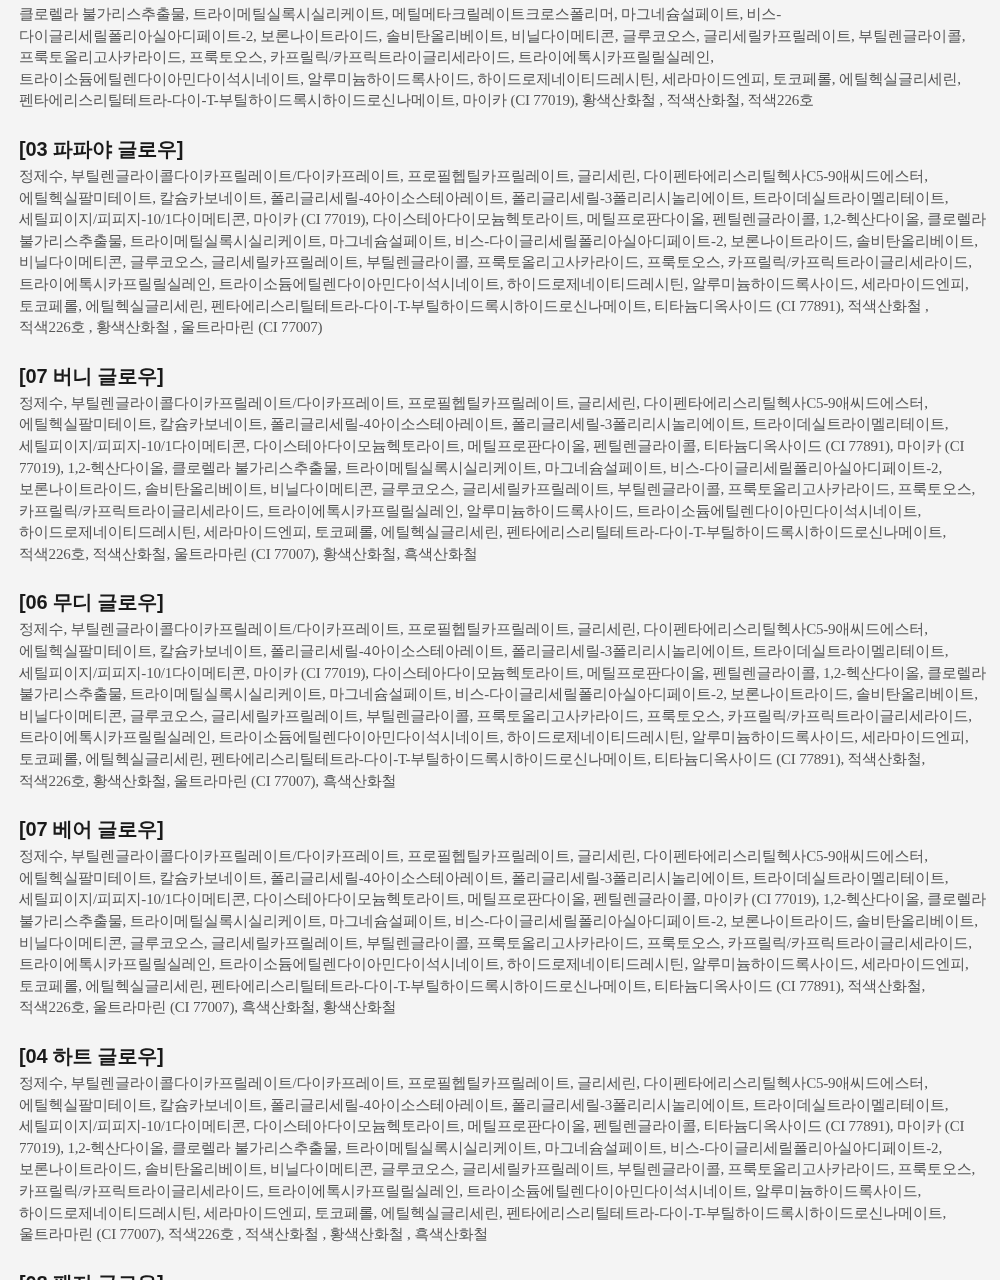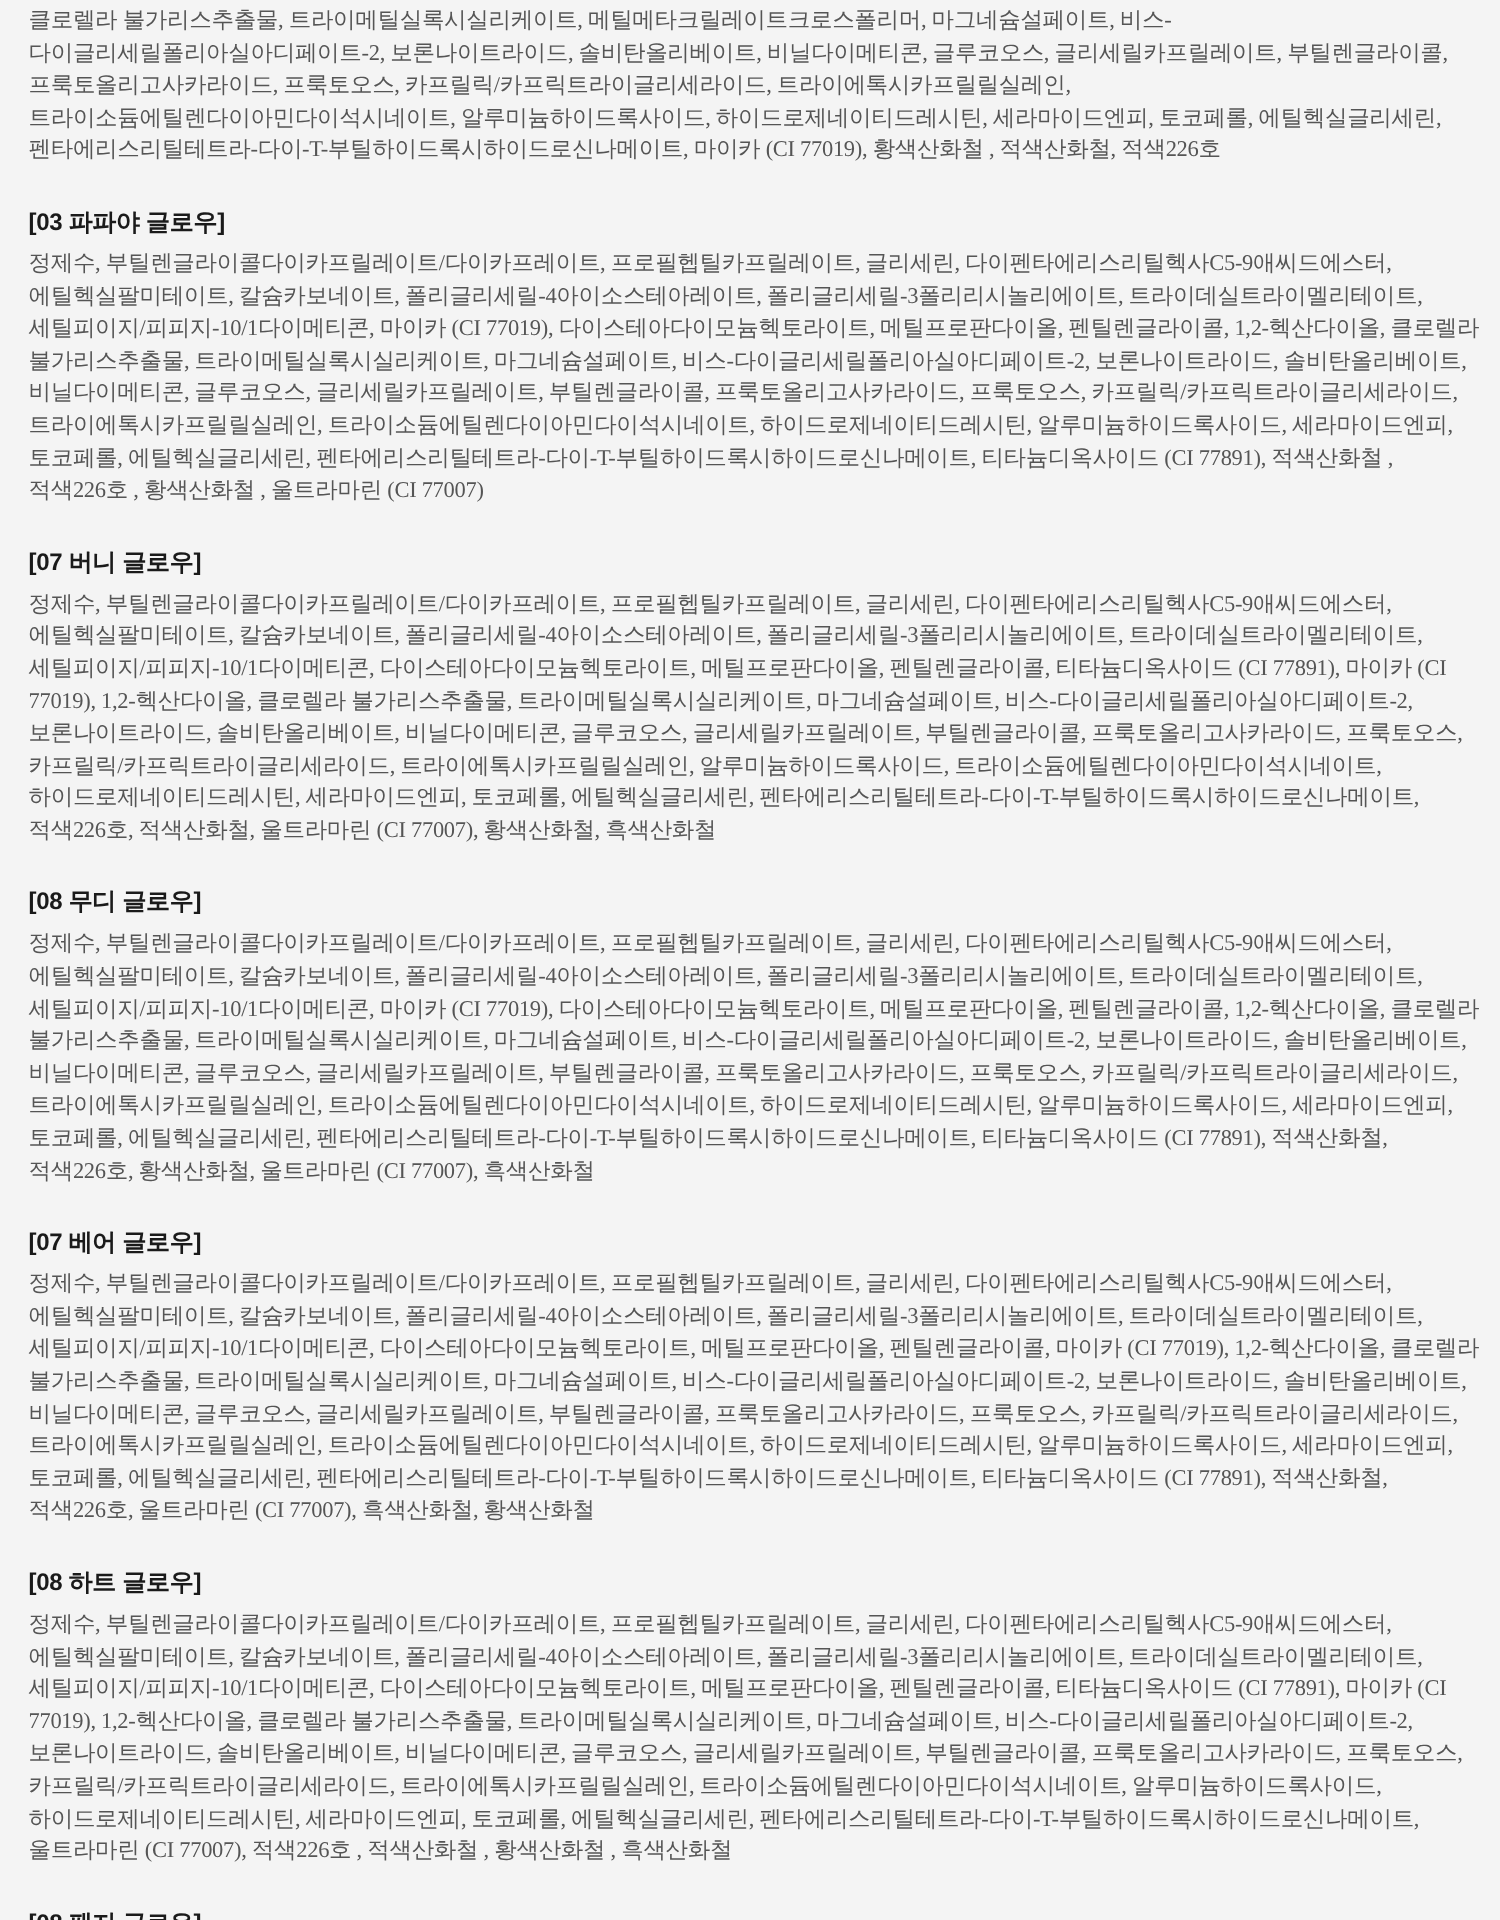--- a/index.html
+++ b/index.html
@@ -18,21 +18,21 @@
     padding: 4px 13px 0 19px;
     font-family: "Liberation Sans", "DejaVu Sans", sans-serif;
     font-size: 15px;
     line-height: 21.6px;
     letter-spacing: -0.2px;
     color: #555555;
     word-break: keep-all;
   }
   .hd {
     margin: 26px 0 6px 0;
-    font-size: 16px;
+    font-size: 20px;
     line-height: 22px;
     font-weight: 700;
     color: #1a1a1a;
   }
   .ing {
     margin: 0;
     font-family: Liberation Serif, serif;
   }
 </style>
 </head>
@@ -48,31 +48,31 @@
     <h3 class="hd">[03 파파야 글로우]</h3>
     <p class="ing">정제수, 부틸렌글라이콜다이카프릴레이트/다이카프레이트, 프로필헵틸카프릴레이트, 글리세린, 다이펜타에리스리틸헥사C5-9애씨드에스터, 에틸헥실팔미테이트, 칼슘카보네이트, 폴리글리세릴-4아이소스테아레이트, 폴리글리세릴-3폴리리시놀리에이트, 트라이데실트라이멜리테이트, 세틸피이지/피피지-10/1다이메티콘, 마이카 (CI 77019), 다이스테아다이모늄헥토라이트, 메틸프로판다이올, 펜틸렌글라이콜, 1,2-헥산다이올, 클로렐라 불가리스추출물, 트라이메틸실록시실리케이트, 마그네슘설페이트, 비스-다이글리세릴폴리아실아디페이트-2, 보론나이트라이드, 솔비탄올리베이트, 비닐다이메티콘, 글루코오스, 글리세릴카프릴레이트, 부틸렌글라이콜, 프룩토올리고사카라이드, 프룩토오스, 카프릴릭/카프릭트라이글리세라이드, 트라이에톡시카프릴릴실레인, 트라이소듐에틸렌다이아민다이석시네이트, 하이드로제네이티드레시틴, 알루미늄하이드록사이드, 세라마이드엔피, 토코페롤, 에틸헥실글리세린, 펜타에리스리틸테트라-다이-T-부틸하이드록시하이드로신나메이트, 티타늄디옥사이드 (CI 77891), 적색산화철 , 적색226호 , 황색산화철 , 울트라마린 (CI 77007)</p>
   </section>
 
   <section>
     <h3 class="hd">[07 버니 글로우]</h3>
     <p class="ing">정제수, 부틸렌글라이콜다이카프릴레이트/다이카프레이트, 프로필헵틸카프릴레이트, 글리세린, 다이펜타에리스리틸헥사C5-9애씨드에스터, 에틸헥실팔미테이트, 칼슘카보네이트, 폴리글리세릴-4아이소스테아레이트, 폴리글리세릴-3폴리리시놀리에이트, 트라이데실트라이멜리테이트, 세틸피이지/피피지-10/1다이메티콘, 다이스테아다이모늄헥토라이트, 메틸프로판다이올, 펜틸렌글라이콜, 티타늄디옥사이드 (CI 77891), 마이카 (CI 77019), 1,2-헥산다이올, 클로렐라 불가리스추출물, 트라이메틸실록시실리케이트, 마그네슘설페이트, 비스-다이글리세릴폴리아실아디페이트-2, 보론나이트라이드, 솔비탄올리베이트, 비닐다이메티콘, 글루코오스, 글리세릴카프릴레이트, 부틸렌글라이콜, 프룩토올리고사카라이드, 프룩토오스, 카프릴릭/카프릭트라이글리세라이드, 트라이에톡시카프릴릴실레인, 알루미늄하이드록사이드, 트라이소듐에틸렌다이아민다이석시네이트, 하이드로제네이티드레시틴, 세라마이드엔피, 토코페롤, 에틸헥실글리세린, 펜타에리스리틸테트라-다이-T-부틸하이드록시하이드로신나메이트, 적색226호, 적색산화철, 울트라마린 (CI 77007), 황색산화철, 흑색산화철</p>
   </section>
 
   <section>
-    <h3 class="hd">[08 무디 글로우]</h3>
+    <h3 class="hd">[06 무디 글로우]</h3>
     <p class="ing">정제수, 부틸렌글라이콜다이카프릴레이트/다이카프레이트, 프로필헵틸카프릴레이트, 글리세린, 다이펜타에리스리틸헥사C5-9애씨드에스터, 에틸헥실팔미테이트, 칼슘카보네이트, 폴리글리세릴-4아이소스테아레이트, 폴리글리세릴-3폴리리시놀리에이트, 트라이데실트라이멜리테이트, 세틸피이지/피피지-10/1다이메티콘, 마이카 (CI 77019), 다이스테아다이모늄헥토라이트, 메틸프로판다이올, 펜틸렌글라이콜, 1,2-헥산다이올, 클로렐라 불가리스추출물, 트라이메틸실록시실리케이트, 마그네슘설페이트, 비스-다이글리세릴폴리아실아디페이트-2, 보론나이트라이드, 솔비탄올리베이트, 비닐다이메티콘, 글루코오스, 글리세릴카프릴레이트, 부틸렌글라이콜, 프룩토올리고사카라이드, 프룩토오스, 카프릴릭/카프릭트라이글리세라이드, 트라이에톡시카프릴릴실레인, 트라이소듐에틸렌다이아민다이석시네이트, 하이드로제네이티드레시틴, 알루미늄하이드록사이드, 세라마이드엔피, 토코페롤, 에틸헥실글리세린, 펜타에리스리틸테트라-다이-T-부틸하이드록시하이드로신나메이트, 티타늄디옥사이드 (CI 77891), 적색산화철, 적색226호, 황색산화철, 울트라마린 (CI 77007), 흑색산화철</p>
   </section>
 
   <section>
     <h3 class="hd">[07 베어 글로우]</h3>
     <p class="ing">정제수, 부틸렌글라이콜다이카프릴레이트/다이카프레이트, 프로필헵틸카프릴레이트, 글리세린, 다이펜타에리스리틸헥사C5-9애씨드에스터, 에틸헥실팔미테이트, 칼슘카보네이트, 폴리글리세릴-4아이소스테아레이트, 폴리글리세릴-3폴리리시놀리에이트, 트라이데실트라이멜리테이트, 세틸피이지/피피지-10/1다이메티콘, 다이스테아다이모늄헥토라이트, 메틸프로판다이올, 펜틸렌글라이콜, 마이카 (CI 77019), 1,2-헥산다이올, 클로렐라 불가리스추출물, 트라이메틸실록시실리케이트, 마그네슘설페이트, 비스-다이글리세릴폴리아실아디페이트-2, 보론나이트라이드, 솔비탄올리베이트, 비닐다이메티콘, 글루코오스, 글리세릴카프릴레이트, 부틸렌글라이콜, 프룩토올리고사카라이드, 프룩토오스, 카프릴릭/카프릭트라이글리세라이드, 트라이에톡시카프릴릴실레인, 트라이소듐에틸렌다이아민다이석시네이트, 하이드로제네이티드레시틴, 알루미늄하이드록사이드, 세라마이드엔피, 토코페롤, 에틸헥실글리세린, 펜타에리스리틸테트라-다이-T-부틸하이드록시하이드로신나메이트, 티타늄디옥사이드 (CI 77891), 적색산화철, 적색226호, 울트라마린 (CI 77007), 흑색산화철, 황색산화철</p>
   </section>
 
   <section>
-    <h3 class="hd">[08 하트 글로우]</h3>
+    <h3 class="hd">[04 하트 글로우]</h3>
     <p class="ing">정제수, 부틸렌글라이콜다이카프릴레이트/다이카프레이트, 프로필헵틸카프릴레이트, 글리세린, 다이펜타에리스리틸헥사C5-9애씨드에스터, 에틸헥실팔미테이트, 칼슘카보네이트, 폴리글리세릴-4아이소스테아레이트, 폴리글리세릴-3폴리리시놀리에이트, 트라이데실트라이멜리테이트, 세틸피이지/피피지-10/1다이메티콘, 다이스테아다이모늄헥토라이트, 메틸프로판다이올, 펜틸렌글라이콜, 티타늄디옥사이드 (CI 77891), 마이카 (CI 77019), 1,2-헥산다이올, 클로렐라 불가리스추출물, 트라이메틸실록시실리케이트, 마그네슘설페이트, 비스-다이글리세릴폴리아실아디페이트-2, 보론나이트라이드, 솔비탄올리베이트, 비닐다이메티콘, 글루코오스, 글리세릴카프릴레이트, 부틸렌글라이콜, 프룩토올리고사카라이드, 프룩토오스, 카프릴릭/카프릭트라이글리세라이드, 트라이에톡시카프릴릴실레인, 트라이소듐에틸렌다이아민다이석시네이트, 알루미늄하이드록사이드, 하이드로제네이티드레시틴, 세라마이드엔피, 토코페롤, 에틸헥실글리세린, 펜타에리스리틸테트라-다이-T-부틸하이드록시하이드로신나메이트, 울트라마린 (CI 77007), 적색226호 , 적색산화철 , 황색산화철 , 흑색산화철</p>
   </section>
 
   <section>
     <h3 class="hd">[08 팬지 글로우]</h3>
 
   </section>
 
 </div>
 

